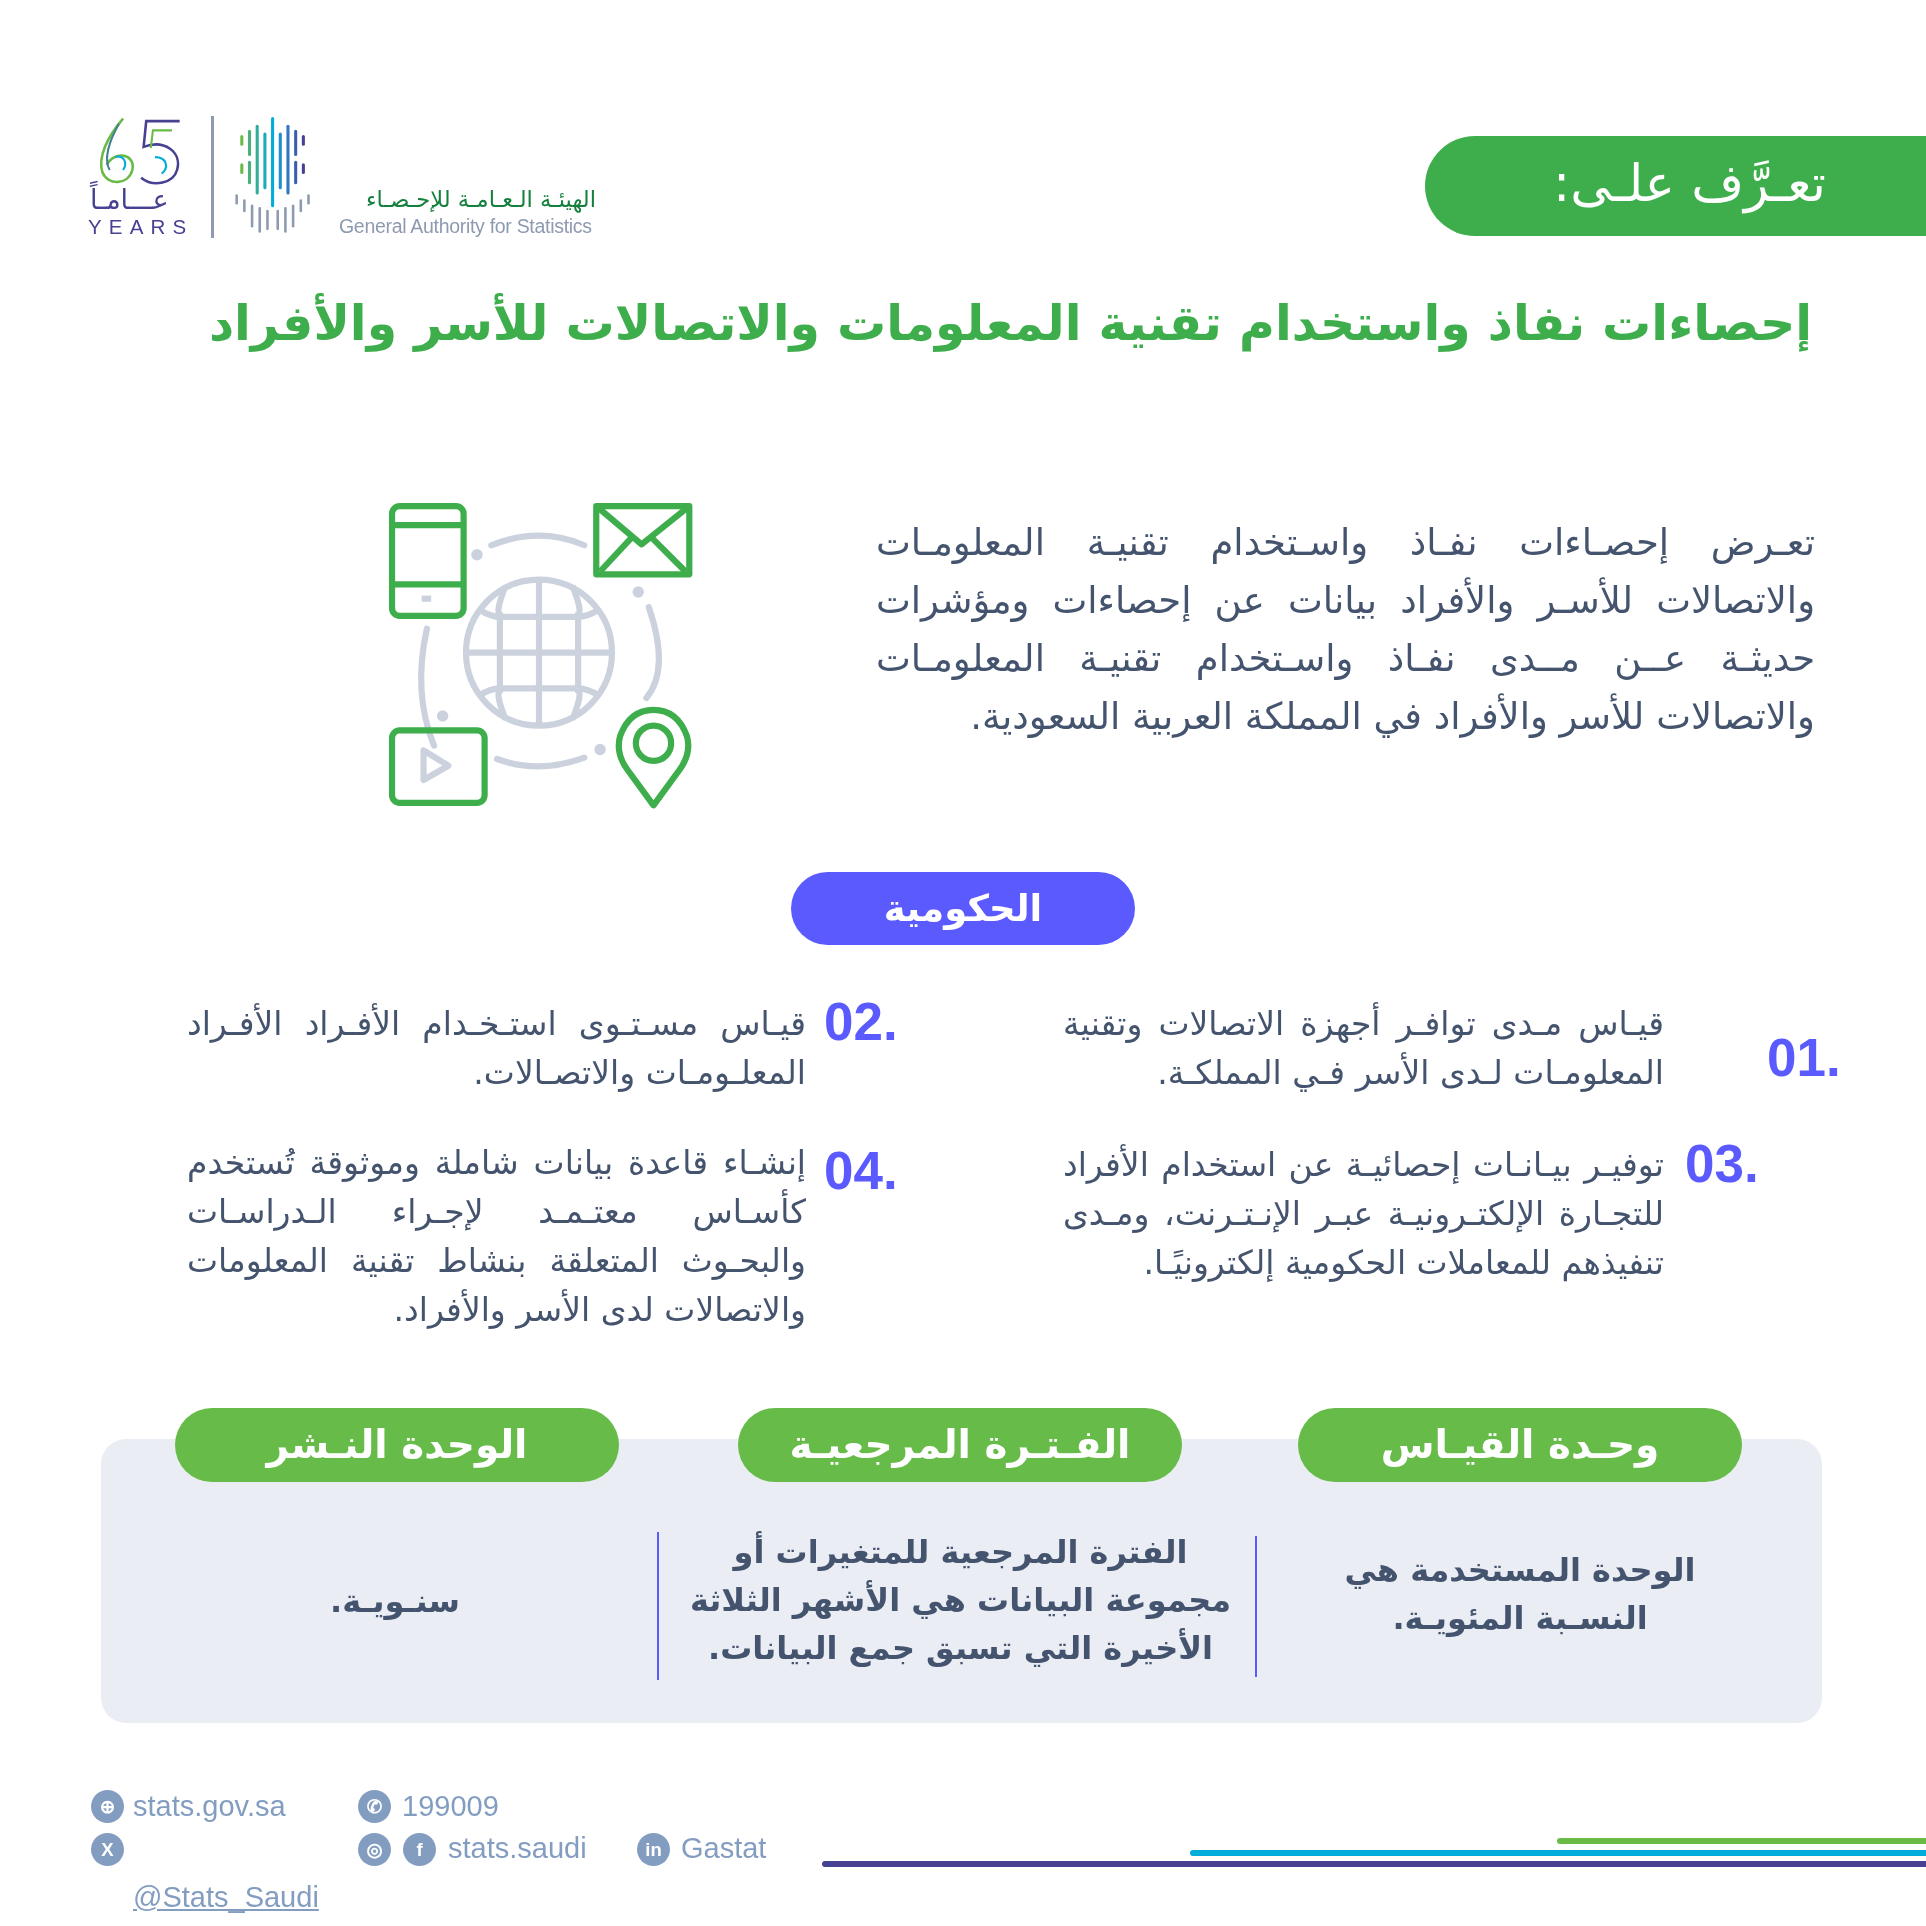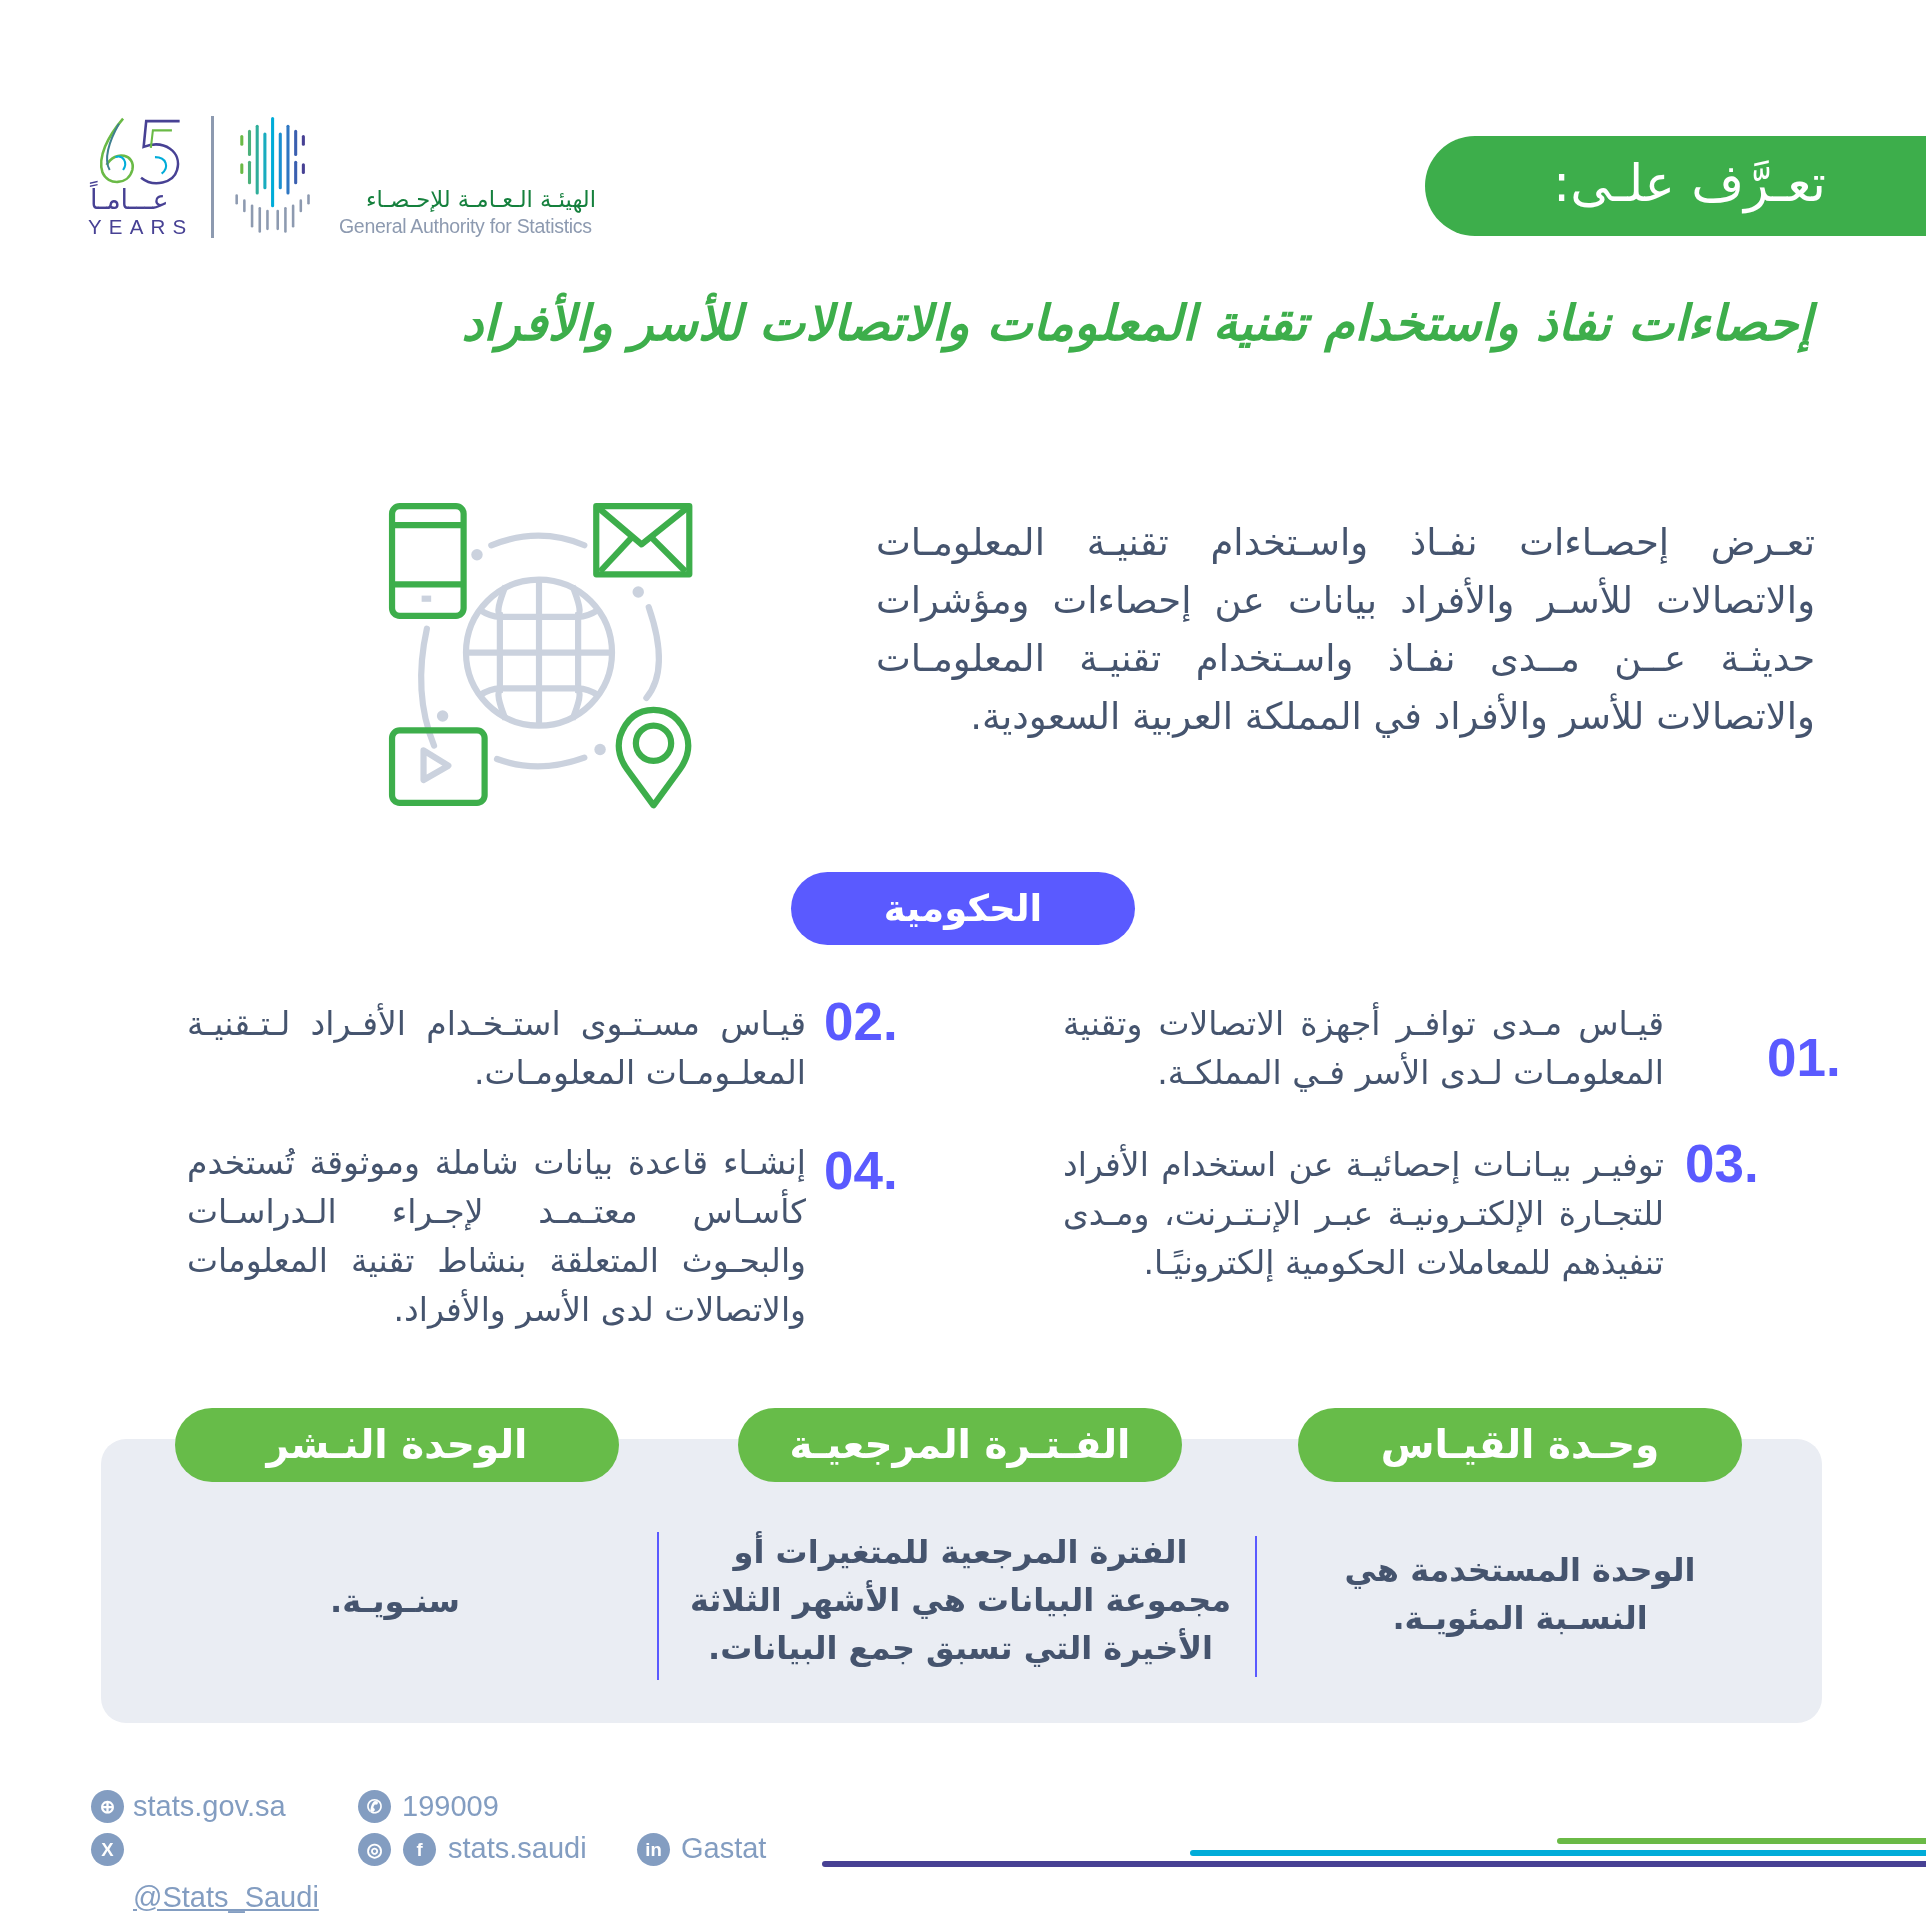--- a/index.html
+++ b/index.html
@@ -10,21 +10,21 @@
   .logo-divider{left:211px;top:116px;width:2.6px;height:122px;background:#8d9ab0;}
   .logo-mark{left:234px;top:116px;width:90px;height:118px;}
   .logo-ar{left:339px;top:186px;width:257px;font-size:22.6px;color:#15803d;text-align:right;direction:rtl;}
   .logo-en{left:339px;top:215px;width:262px;font-size:19.5px;color:#8d9ab0;font-family:"Liberation Sans",sans-serif;letter-spacing:-0.3px;}
   .years-ar{left:90px;top:184px;width:98px;text-align:left;font-size:27px;color:#474194;direction:rtl;}
   .years-en{left:88px;top:215px;width:103px;font-size:20.5px;letter-spacing:7.2px;color:#474194;font-family:"Liberation Sans",sans-serif;text-align:right;}
   
   .badge{left:1425px;top:136px;width:514px;height:100px;background:#3dae4b;border-radius:50px 0 0 50px;}
   .badge span{position:absolute;right:113px;top:19.5px;font-size:51px;color:#fff;direction:rtl;line-height:1.1;}
   
-  .title{right:114px;top:295px;width:1695px;text-align:right;direction:rtl;font-size:49px;font-weight:bold;color:#3dae4b;line-height:1.2;font-style:italic;}
+  .title{right:114px;top:295px;width:1695px;text-align:right;direction:rtl;font-size:49px;font-weight:bold;color:#3dae4b;line-height:1.2;}
   
   .intro{left:876px;top:514px;width:939px;direction:rtl;text-align:justify;text-align-last:right;font-size:37px;line-height:58px;color:#45546e;}
   
   .illus{left:372px;top:488px;width:334px;height:334px;}
   
   .goals-pill{left:791px;top:872px;width:344px;height:73px;background:#5a5aff;border-radius:37px;text-align:center;}
   .goals-pill span{display:block;line-height:73px;font-size:37px;font-weight:bold;color:#fff;direction:rtl;}
   
   .goal{direction:rtl;}
   .goal-num{position:absolute;font-size:53px;font-weight:bold;color:#5a5aff;font-family:"Liberation Sans",sans-serif;direction:ltr;}
@@ -153,21 +153,21 @@
 <div class="abs goals-pill">
   <span>الحكومية</span>
 </div>
 
 <div class="goal">
   <div class="goal-num" style="left:1767px;top:991px;margin-top:36px;">01.</div>
   <div class="goal-text" style="left:1063px;top:999px;width:601px;">قيـاس مـدى توافـر أجهزة الاتصالات وتقنية المعلومـات لـدى الأسر فـي المملكـة.</div>
 </div>
 <div class="goal">
   <div class="goal-num" style="left:824px;top:991px;">02.</div>
-  <div class="goal-text" style="left:187px;top:999px;width:619px;">قيـاس مسـتـوى استـخـدام الأفـراد لـتـقنيـة المعلـومـات المعلومـات.</div>
+  <div class="goal-text" style="left:187px;top:999px;width:619px;">قيـاس مسـتـوى استـخـدام الأفـراد الأفـراد المعلـومـات والاتصـالات.</div>
 </div>
 <div class="goal">
   <div class="goal-num" style="left:1685px;top:1133px;">03.</div>
   <div class="goal-text" style="left:1063px;top:1140px;width:601px;">توفيـر بيـانـات إحصائيـة عن استخدام الأفراد للتجـارة الإلكتـرونيـة عبـر الإنـتـرنت، ومـدى تنفيذهم للمعاملات الحكومية إلكترونيًـا.</div>
 </div>
 <div class="goal">
   <div class="goal-num" style="left:824px;top:1140px;">04.</div>
   <div class="goal-text" style="left:187px;top:1138px;width:619px;">إنشـاء قاعدة بيانات شاملة وموثوقة تُستخدم كأسـاس معتـمـد لإجـراء الـدراسـات والبحـوث المتعلقة بنشاط تقنية المعلومات والاتصالات لدى الأسر والأفراد.</div>
 </div>
 

